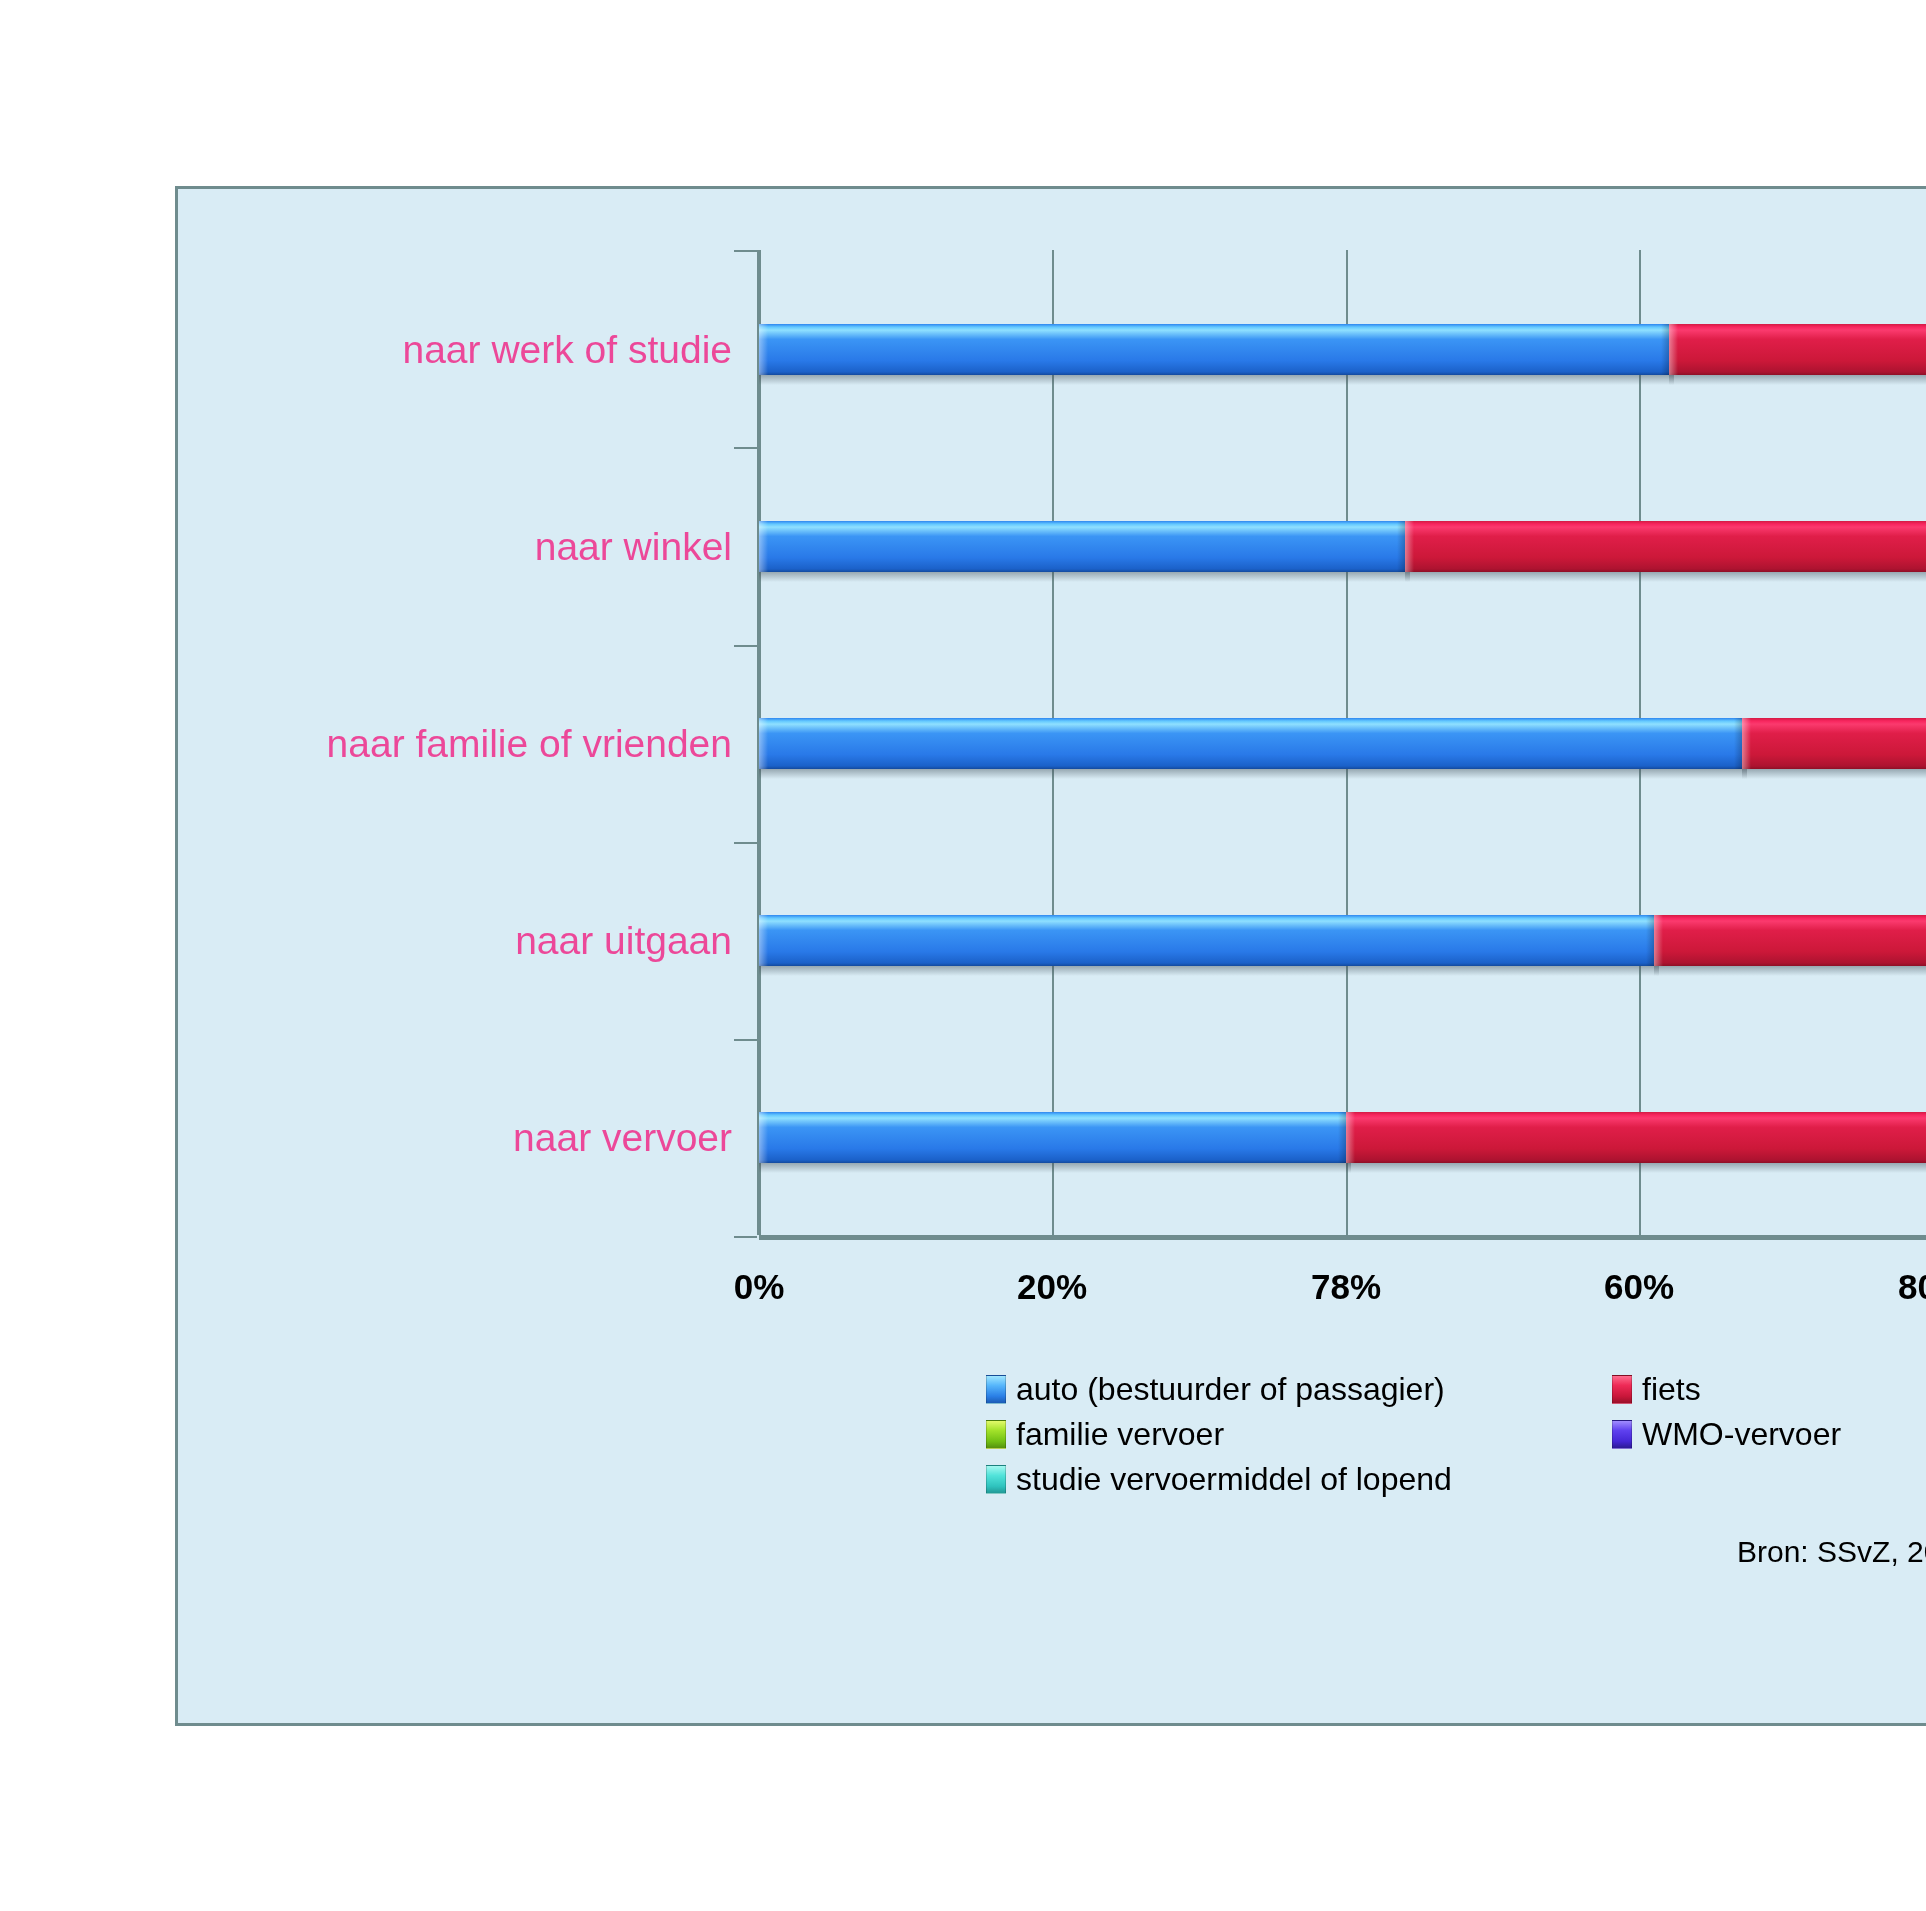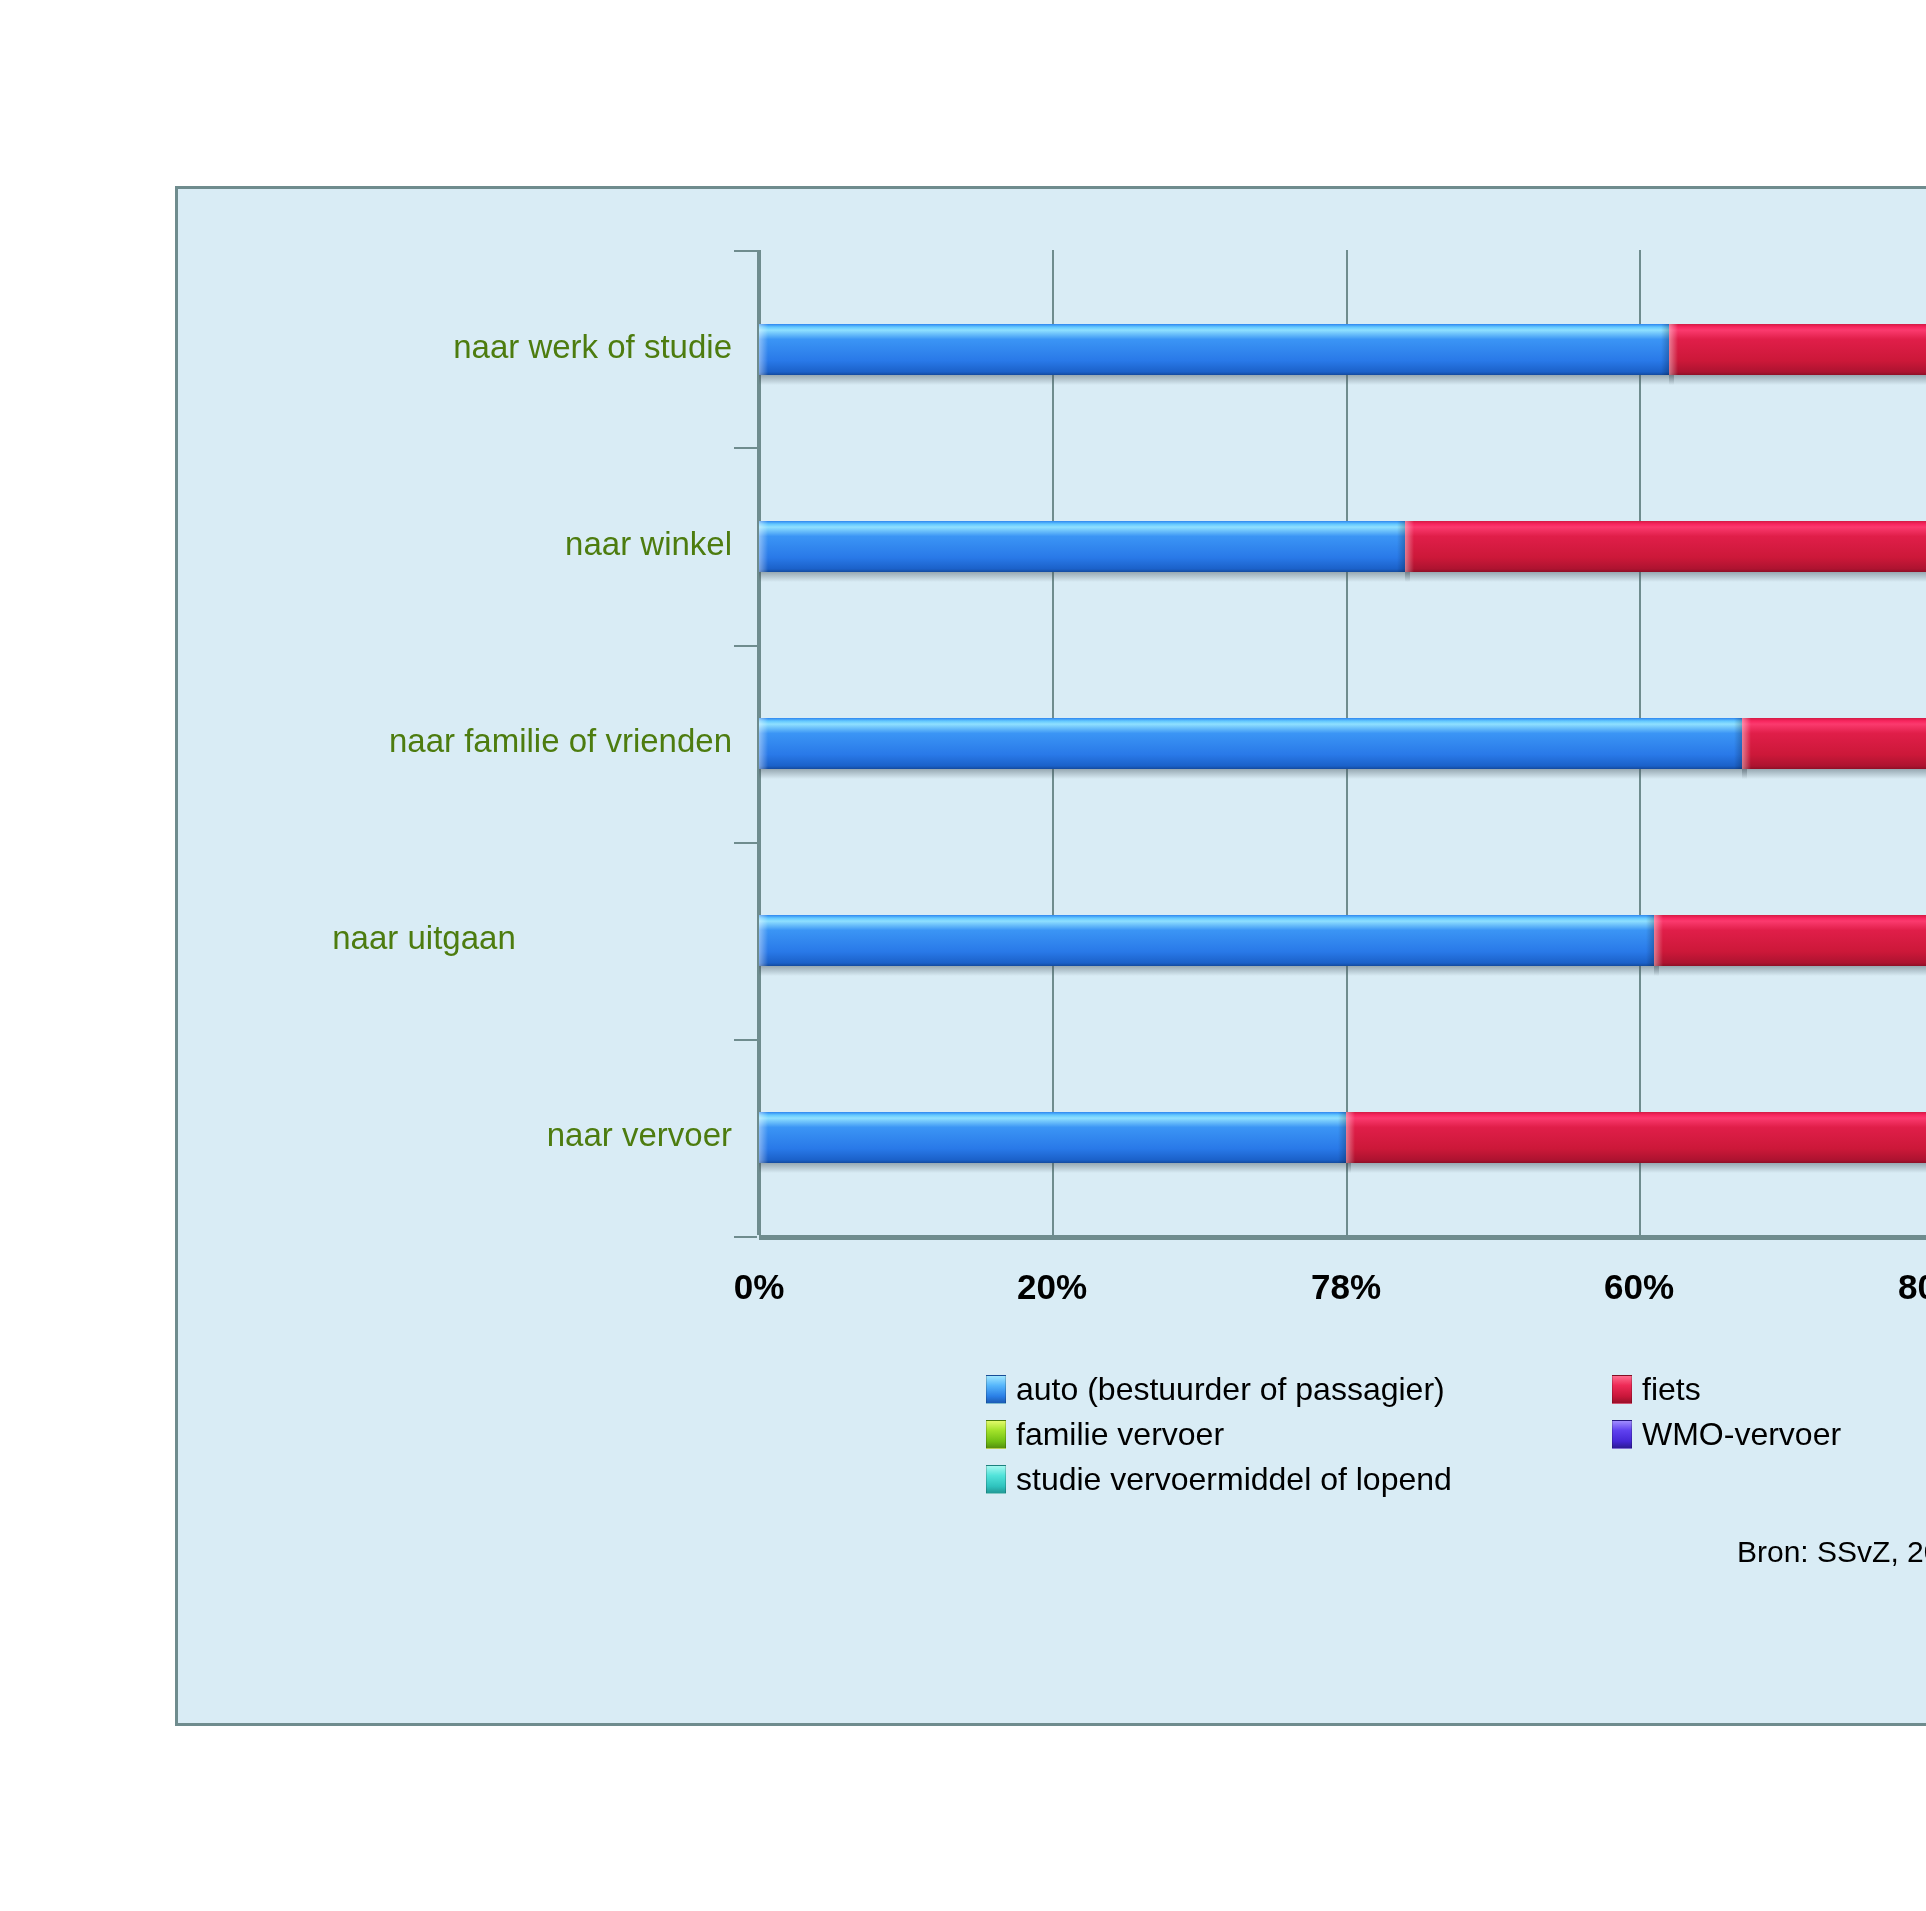--- a/index.html
+++ b/index.html
@@ -104,22 +104,22 @@
     width: 7.7px; height: 51px;
     background: linear-gradient(to left, rgba(0,0,0,0.22), rgba(0,0,0,0));
   }
 
   
   .cat-label {
     position: absolute;
     right: 2500px;   
     text-align: right;
     width: 578px;
-    font-size: 33px;
-    color: #4d7c0f;
+    font-size: 39px;
+    color: #ec4899;
     white-space: nowrap;
   }
 
   
   .xtick-label {
     position: absolute;
     top: 1267px;
     width: 162px;
     margin-left: -81px;
     text-align: center;
@@ -240,21 +240,21 @@
       </div>
       <div class="seg fiets" style="left: 587px; width: 763px;">
         <span class="bevel-l"></span>
       </div>
     </div>
   </div>
 <div id="ylabels-layer">
     <div class="cat-label" style="position: absolute; left: 116px; width: 616px; right: auto; top: 328px;">naar werk of studie</div>
     <div class="cat-label" style="position: absolute; left: 116px; width: 616px; right: auto; top: 525px;">naar winkel</div>
     <div class="cat-label" style="position: absolute; left: 116px; width: 616px; right: auto; top: 722px;">naar familie of vrienden</div>
-    <div class="cat-label" style="position: absolute; left: 116px; width: 616px; right: auto; top: 919px; text-align: center;">naar uitgaan</div>
+    <div class="cat-label" style="position: absolute; left: 116px; width: 616px; right: auto; top: 919px;">naar uitgaan</div>
     <div class="cat-label" style="position: absolute; left: 116px; width: 616px; right: auto; top: 1116px;">naar vervoer</div>
   </div>
 <div id="xlabels-layer">
     <div class="xtick-label" style="position: absolute; left: 759px;">0%</div>
     <div class="xtick-label" style="position: absolute; left: 1052px;">20%</div>
     <div class="xtick-label" style="position: absolute; left: 1346px;">78%</div>
     <div class="xtick-label" style="position: absolute; left: 1639px;">60%</div>
     <div class="xtick-label" style="position: absolute; left: 1933px;">80%</div>
   </div>
 

